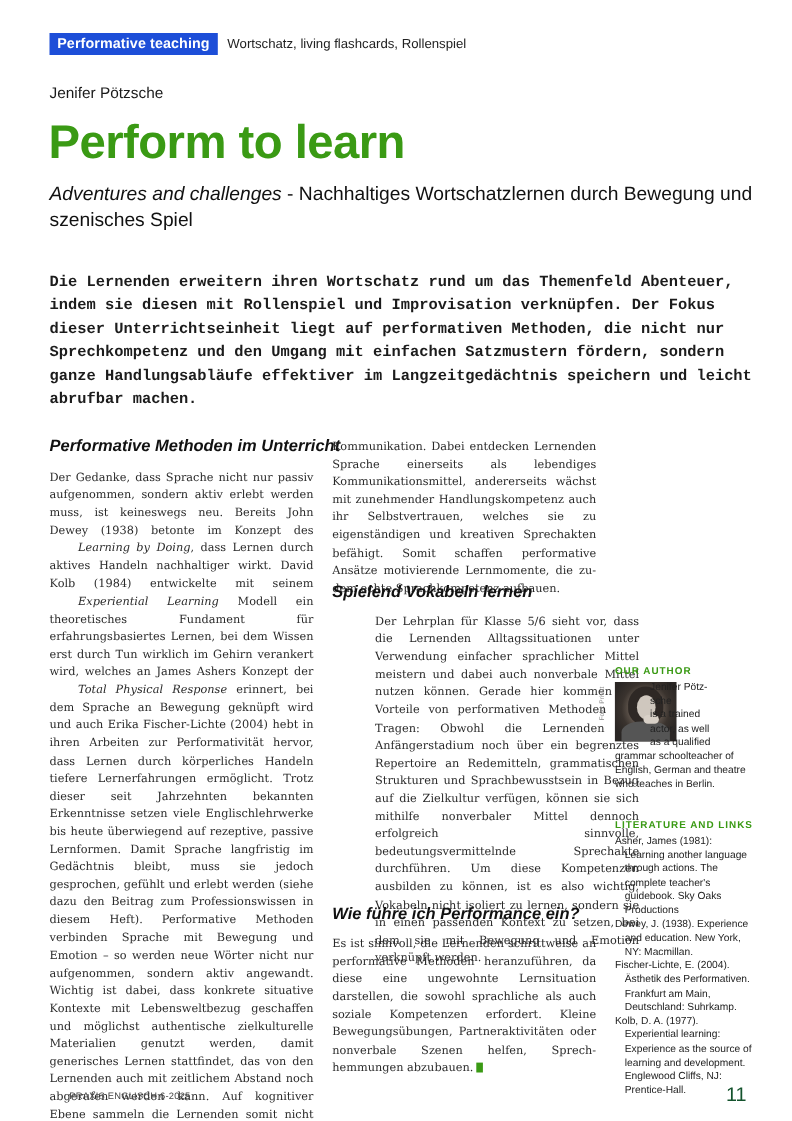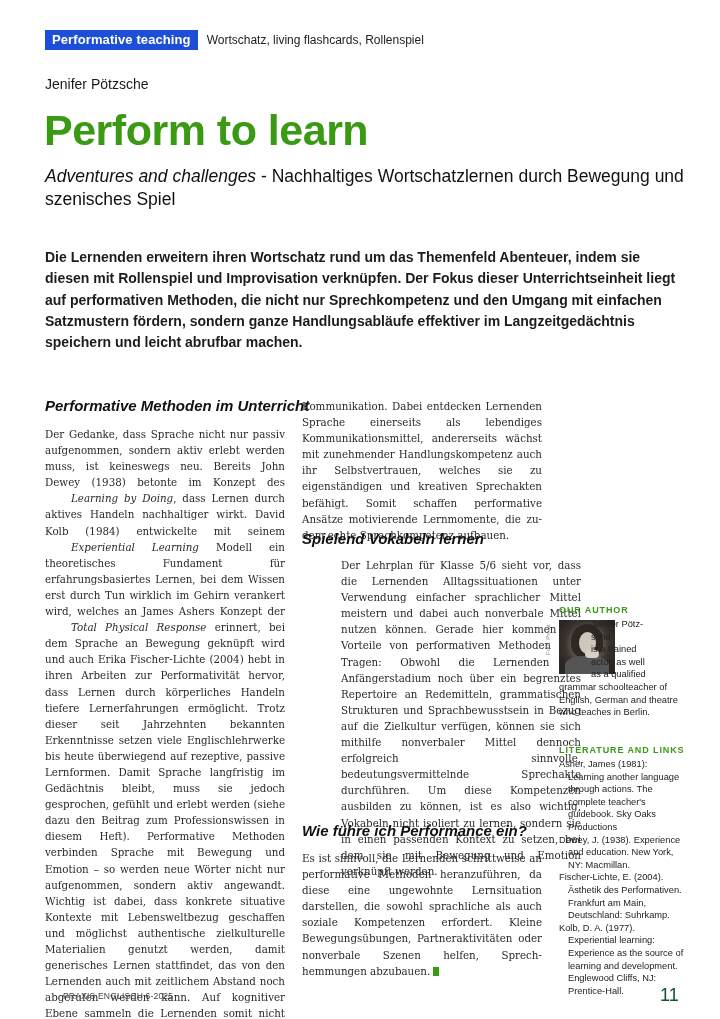--- a/index.html
+++ b/index.html
@@ -10,21 +10,21 @@
     .tag { background: #1d4ed8; color: #fff; font-weight: bold; font-size: 13px; padding: 2px 7px 3px 7px; line-height: 15px; letter-spacing: 0.1px; }
     .tag-sub { margin-left: 9px; font-size: 12px; color: #222; }
 
     .author { position: absolute; left: 45px; top: 76px; font-size: 14px; color: #1a1a1a; }
 
     .title { position: absolute; left: 44px; top: 104px; font-size: 43px; font-weight: bold; color: #3a9a14; letter-spacing: -0.5px; line-height: 52px; }
 
     .subtitle { position: absolute; left: 45px; top: 165px; width: 650px; font-size: 17.5px; line-height: 23px; color: #111; }
     .subtitle em { font-style: italic; }
 
-    .lead { position: absolute; left: 45px; top: 247px; width: 640px; font-size: 14px; font-weight: bold; line-height: 21.3px; color: #1c1c1c; }
+    .lead { position: absolute; left: 45px; top: 247px; width: 640px; font-size: 14px; font-weight: bold; line-height: 21.3px; color: #1c1c1c; font-family: Liberation Mono, monospace; }
 
     .col { position: absolute; font-family: "DejaVu Serif", serif; font-size: 10.3px; line-height: 16.1px; color: #2a2a2a; text-align: justify; hyphens: manual; }
     .col1 { left: 45px; top: 426px; width: 240px; }
     .col2 { left: 302px; top: 398px; width: 240px; }
     .col em { font-style: italic; margin-left: 26px; }
 
     .h2 { position: absolute; font-family: "Liberation Sans", sans-serif; font-weight: bold; font-size: 15px; color: #111; font-style: italic; }
     .h2-a { left: 45px; top: 397px; }
     .h2-b { left: 302px; top: 530px; }
     .h2-c { left: 302px; top: 822px; }

